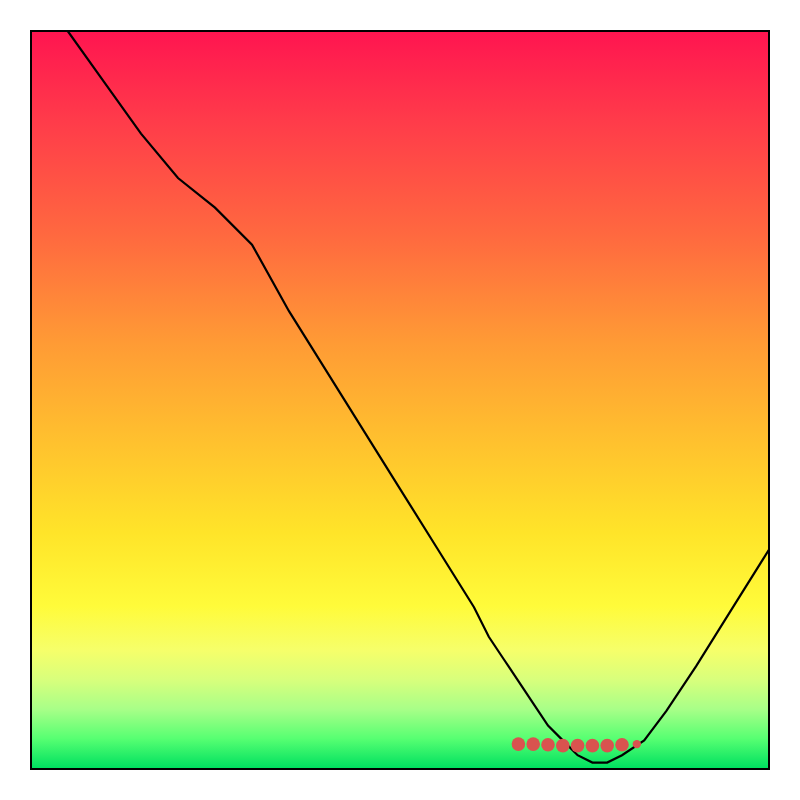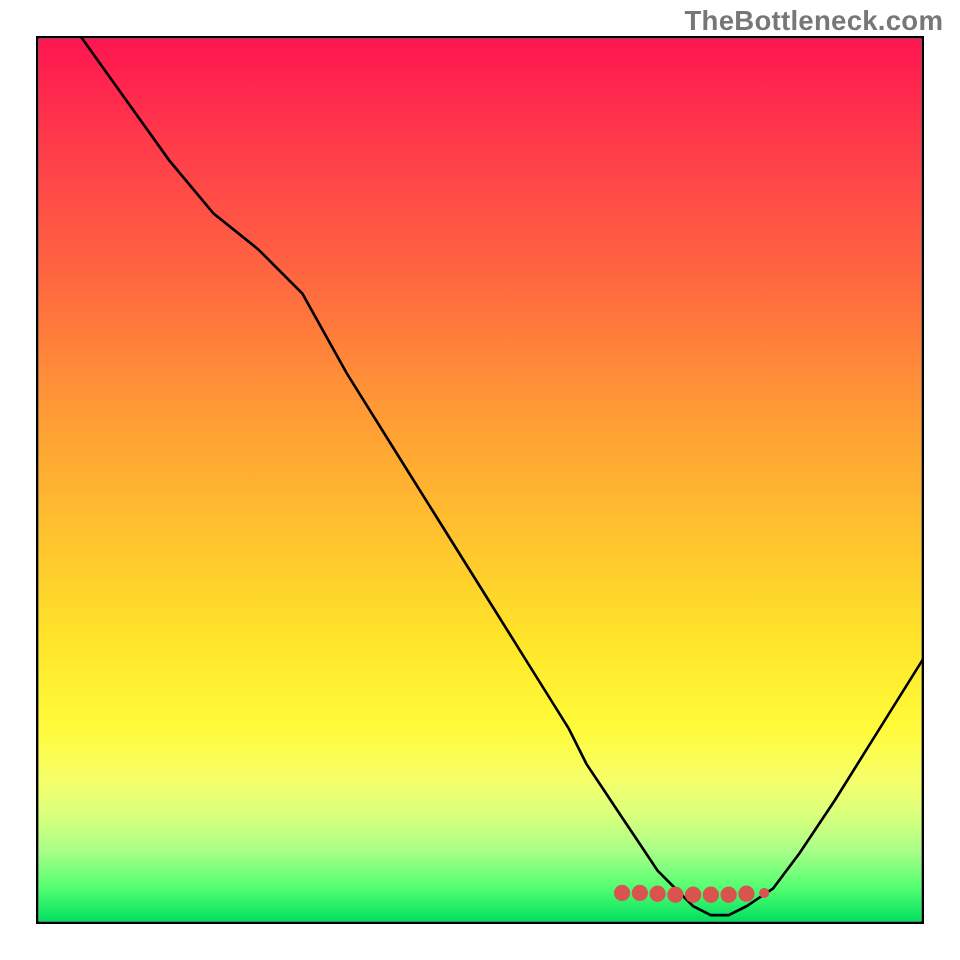--- a/index.html
+++ b/index.html
@@ -52,21 +52,20 @@
     top: 30px;
     width: 740px;
     height: 740px;
     z-index: 6;
   }
 </style>
 </head>
 <body>
 
 <div class="wrap">
-  <div class="watermark">TheBottleneck.com</div>
   <div class="plot-frame"></div>
   <svg class="curve" viewBox="0 0 740 740" preserveAspectRatio="none">
     <path id="curve-path" fill="none" stroke="#000000" stroke-width="2.2" d="M37.0 0.0 L74.0 51.8 L111.0 103.6 L148.0 148.0 L185.0 177.6 L222.0 214.6 L259.0 281.2 L296.0 340.4 L333.0 399.6 L370.0 458.8 L407.0 518.0 L444.0 577.2 L458.8 606.8 L473.6 629.0 L488.4 651.2 L503.2 673.4 L518.0 695.6 L532.8 710.4 L547.6 725.2 L562.4 732.6 L577.2 732.6 L592.0 725.2 L614.2 710.4 L636.4 680.8 L666.0 636.4 L703.0 577.2 L740.0 518.0 "></path>
   </svg>
   <svg class="dots" viewBox="0 0 740 740" preserveAspectRatio="none">
     <g id="dots-group">
         <circle cx="488.4" cy="714.1" r="6.8" fill="#d9534f"></circle>
         <circle cx="503.2" cy="714.1" r="6.8" fill="#d9534f"></circle>
         <circle cx="518.0" cy="714.8" r="6.8" fill="#d9534f"></circle>
         <circle cx="532.8" cy="715.6" r="6.8" fill="#d9534f"></circle>

